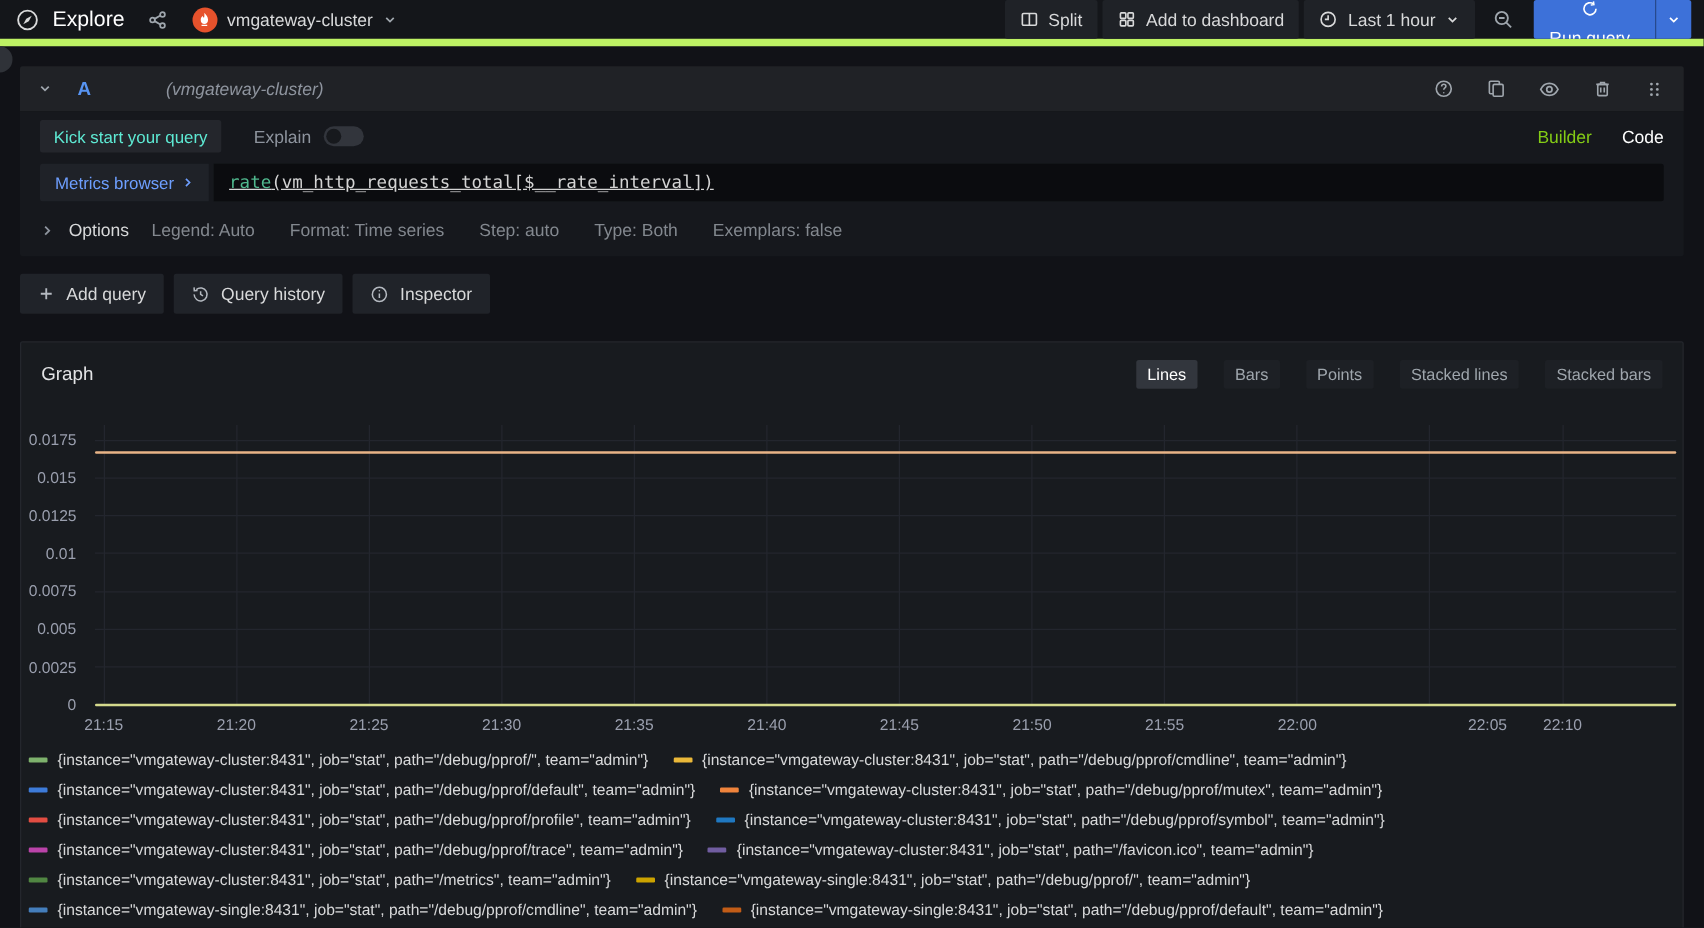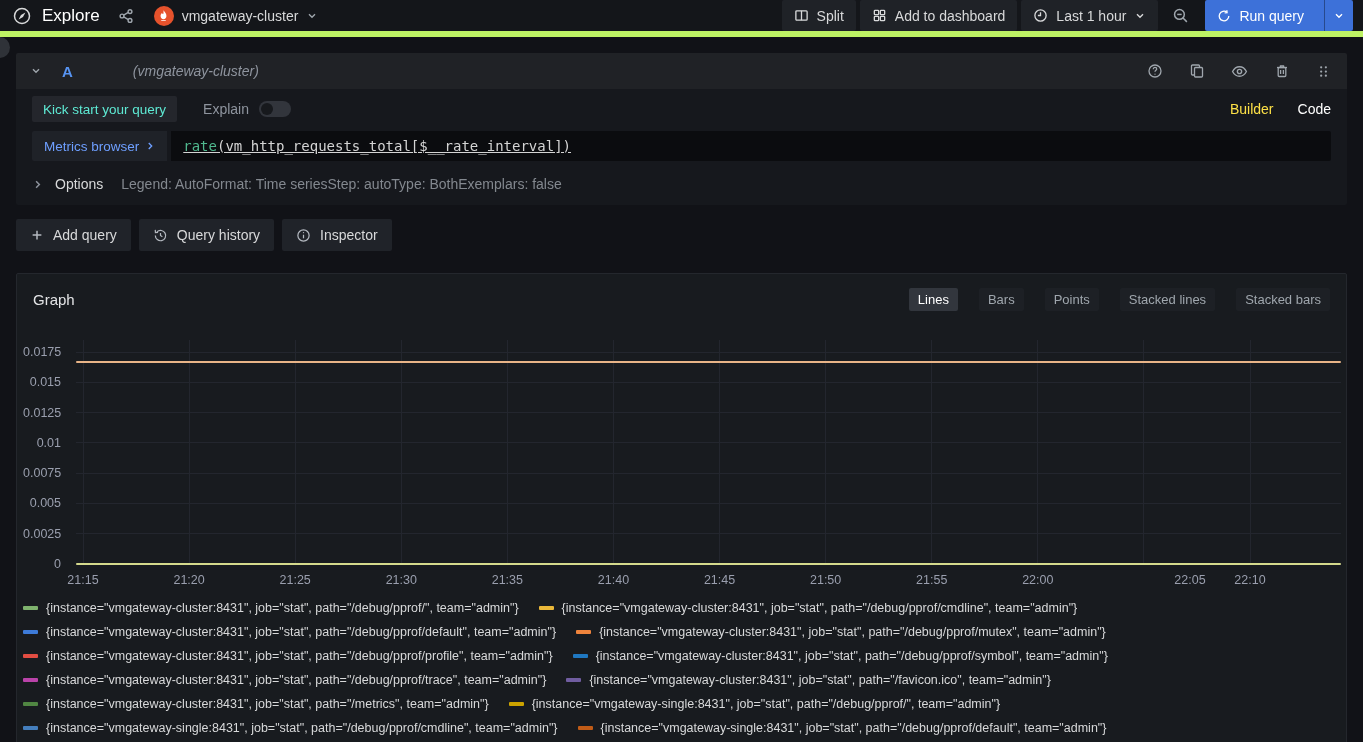--- a/index.html
+++ b/index.html
@@ -23,21 +23,21 @@
   .tb-icon-btn { background: none; border: none; color: #9fa6ad; padding: 4px; cursor: pointer; display:flex; align-items:center; }
   .ds-picker { display: flex; align-items: center; gap: 8px; margin-left: 16px; background: none; border: none; color: #d8d9da; font-size: 14px; cursor: pointer; }
   .ds-logo { width: 20px; height: 20px; border-radius: 50%; display: flex; align-items: center; justify-content: center; }
   .tb-right { margin-left: auto; display: flex; align-items: center; }
   .tb-btn {
     height: 31px; display: flex; align-items: center; gap: 8px;
     background: #1f2227; border: none; border-radius: 2px;
     color: #d8d9da; font-size: 14px; padding: 0 12px; margin-left: 4px; cursor: pointer;
   }
   .run-btn { padding: 0; overflow: hidden; color:#fff; }
-  .run-main { display: flex; align-items: center; gap: 8px; padding: 0 12px; height: 100%; }
+  .run-main { display: flex; align-items: center; gap: 8px; padding: 0 12px; height: 100%; flex-direction: column; }
   .run-caret { display: flex; align-items: center; padding: 0 8px; height: 100%; border-left: 1px solid rgba(0,0,0,0.35); }
 
   .drawer-notch { position: absolute; left: -11px; top: 37px; width: 21px; height: 21px; border-radius: 50%; background: #2f3238; }
 
   
   .query-card { margin: 16px 16px 0; }
   .qhead {
     height: 36px; background: #202226; border-radius: 2px 2px 0 0;
     display: flex; align-items: center; padding: 0 14px;
   }
@@ -49,32 +49,32 @@
 
   .qbody { background: #16181d; padding: 7px 16px 13px; border-radius: 0 0 2px 2px; }
   .qrow1 { display: flex; align-items: center; }
   .kick-btn { background: #24262c; border: none; border-radius: 2px; color: #5eead4; font-size: 13.5px; height: 26px; padding: 0 11px; cursor: pointer; }
   .explain-wrap { display: flex; align-items: center; gap: 10px; margin-left: 26px; }
   .explain-label { color: #8e949e; font-size: 14px; }
   .toggle { width: 32px; height: 16px; border-radius: 8px; background: #32353c; position: relative; border: none; cursor: pointer; }
   .toggle .knob { position: absolute; left: 2px; top: 2px; width: 12px; height: 12px; border-radius: 50%; background: #17191d; }
   .editor-mode { margin-left: auto; display: flex; gap: 24px; }
   .mode-link { background: none; border: none; font-size: 14px; cursor: pointer; }
-  .mode-link.inactive { color: #fde047; }
+  .mode-link.inactive { color: #84cc16; }
   .mode-link.active { color: #ffffff; font-weight: 500; }
 
   .qrow2 { display: flex; margin-top: 9px; }
   .mb-btn { background: #1f2228; border: none; border-radius: 2px 0 0 2px; color: #6e9fff; font-size: 13.5px; height: 30px; padding: 0 12px; display: flex; align-items: center; gap: 6px; cursor: pointer; }
   .expr-input { flex: 1; background: #0b0c0f; border-radius: 0 2px 2px 0; height: 30px; display: flex; align-items: center; padding: 0 12px; font-family: "DejaVu Sans Mono", monospace; font-size: 14px; color: #d4d4d4; cursor: text; margin-left: 4px; text-decoration: underline; }
   .expr-fn { color: #50b88e; }
 
   .qrow3 { display: flex; align-items: center; margin-top: 15px; }
   .qrow3 .opt-caret { color: #8e949e; margin-right: 12px; background:none; border:none; cursor:pointer; }
   .opt-title { color: #d8d9da; font-size: 14px; font-weight: 500; margin-right: 18px; }
-  .opt-meta-list { display: flex; }
+  .opt-meta-list { display: flex; gap: 28px; }
   .opt-meta { color: #83888f; font-size: 14px; }
 
   
   .actions { margin: 14px 16px 0; display: flex; gap: 8px; }
   .action-btn { height: 32px; background: #202329; border: none; border-radius: 2px; color: #d8d9da; font-size: 14px; padding: 0 14px; display: flex; align-items: center; gap: 9px; cursor: pointer; }
   .action-btn svg { color: #b4b9c0; }
 
   
   .graph-panel { margin: 22px 16px 0; background: #181b1f; border: 1px solid #24272d; border-radius: 2px; padding: 12px 4px 10px 6px; }
   .phead { display: flex; align-items: center; padding: 2px 12px 0 10px; }

